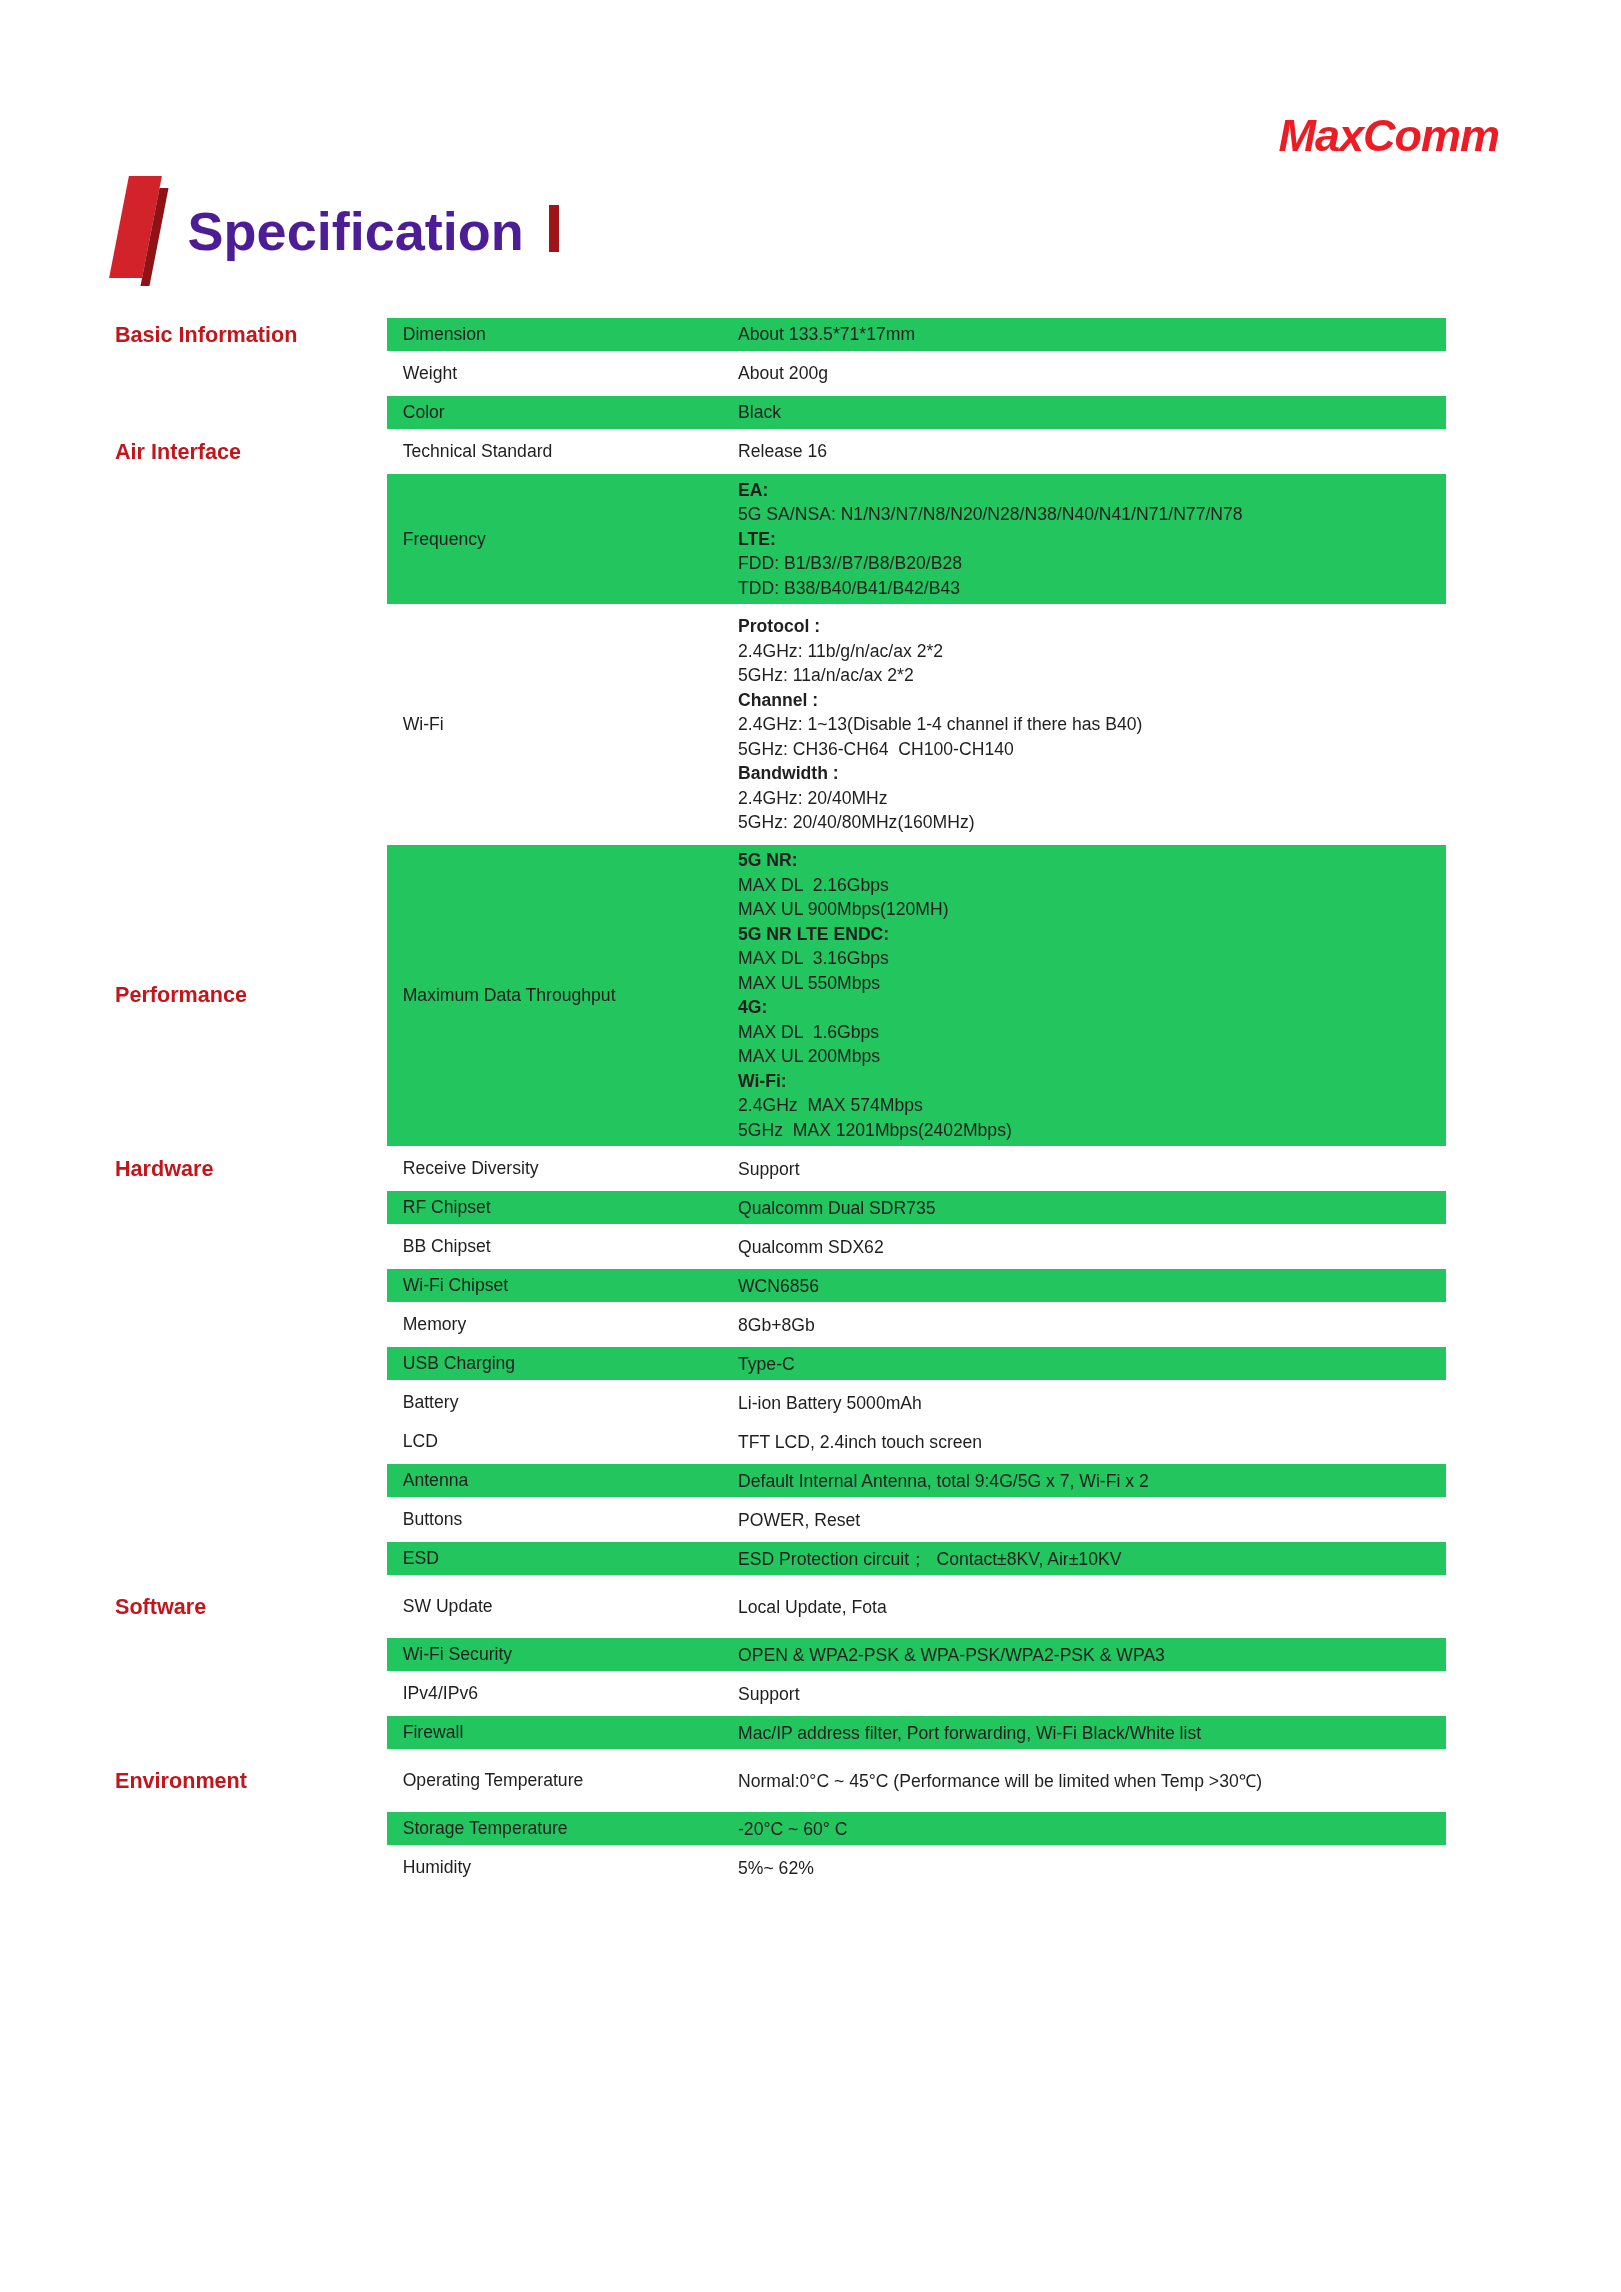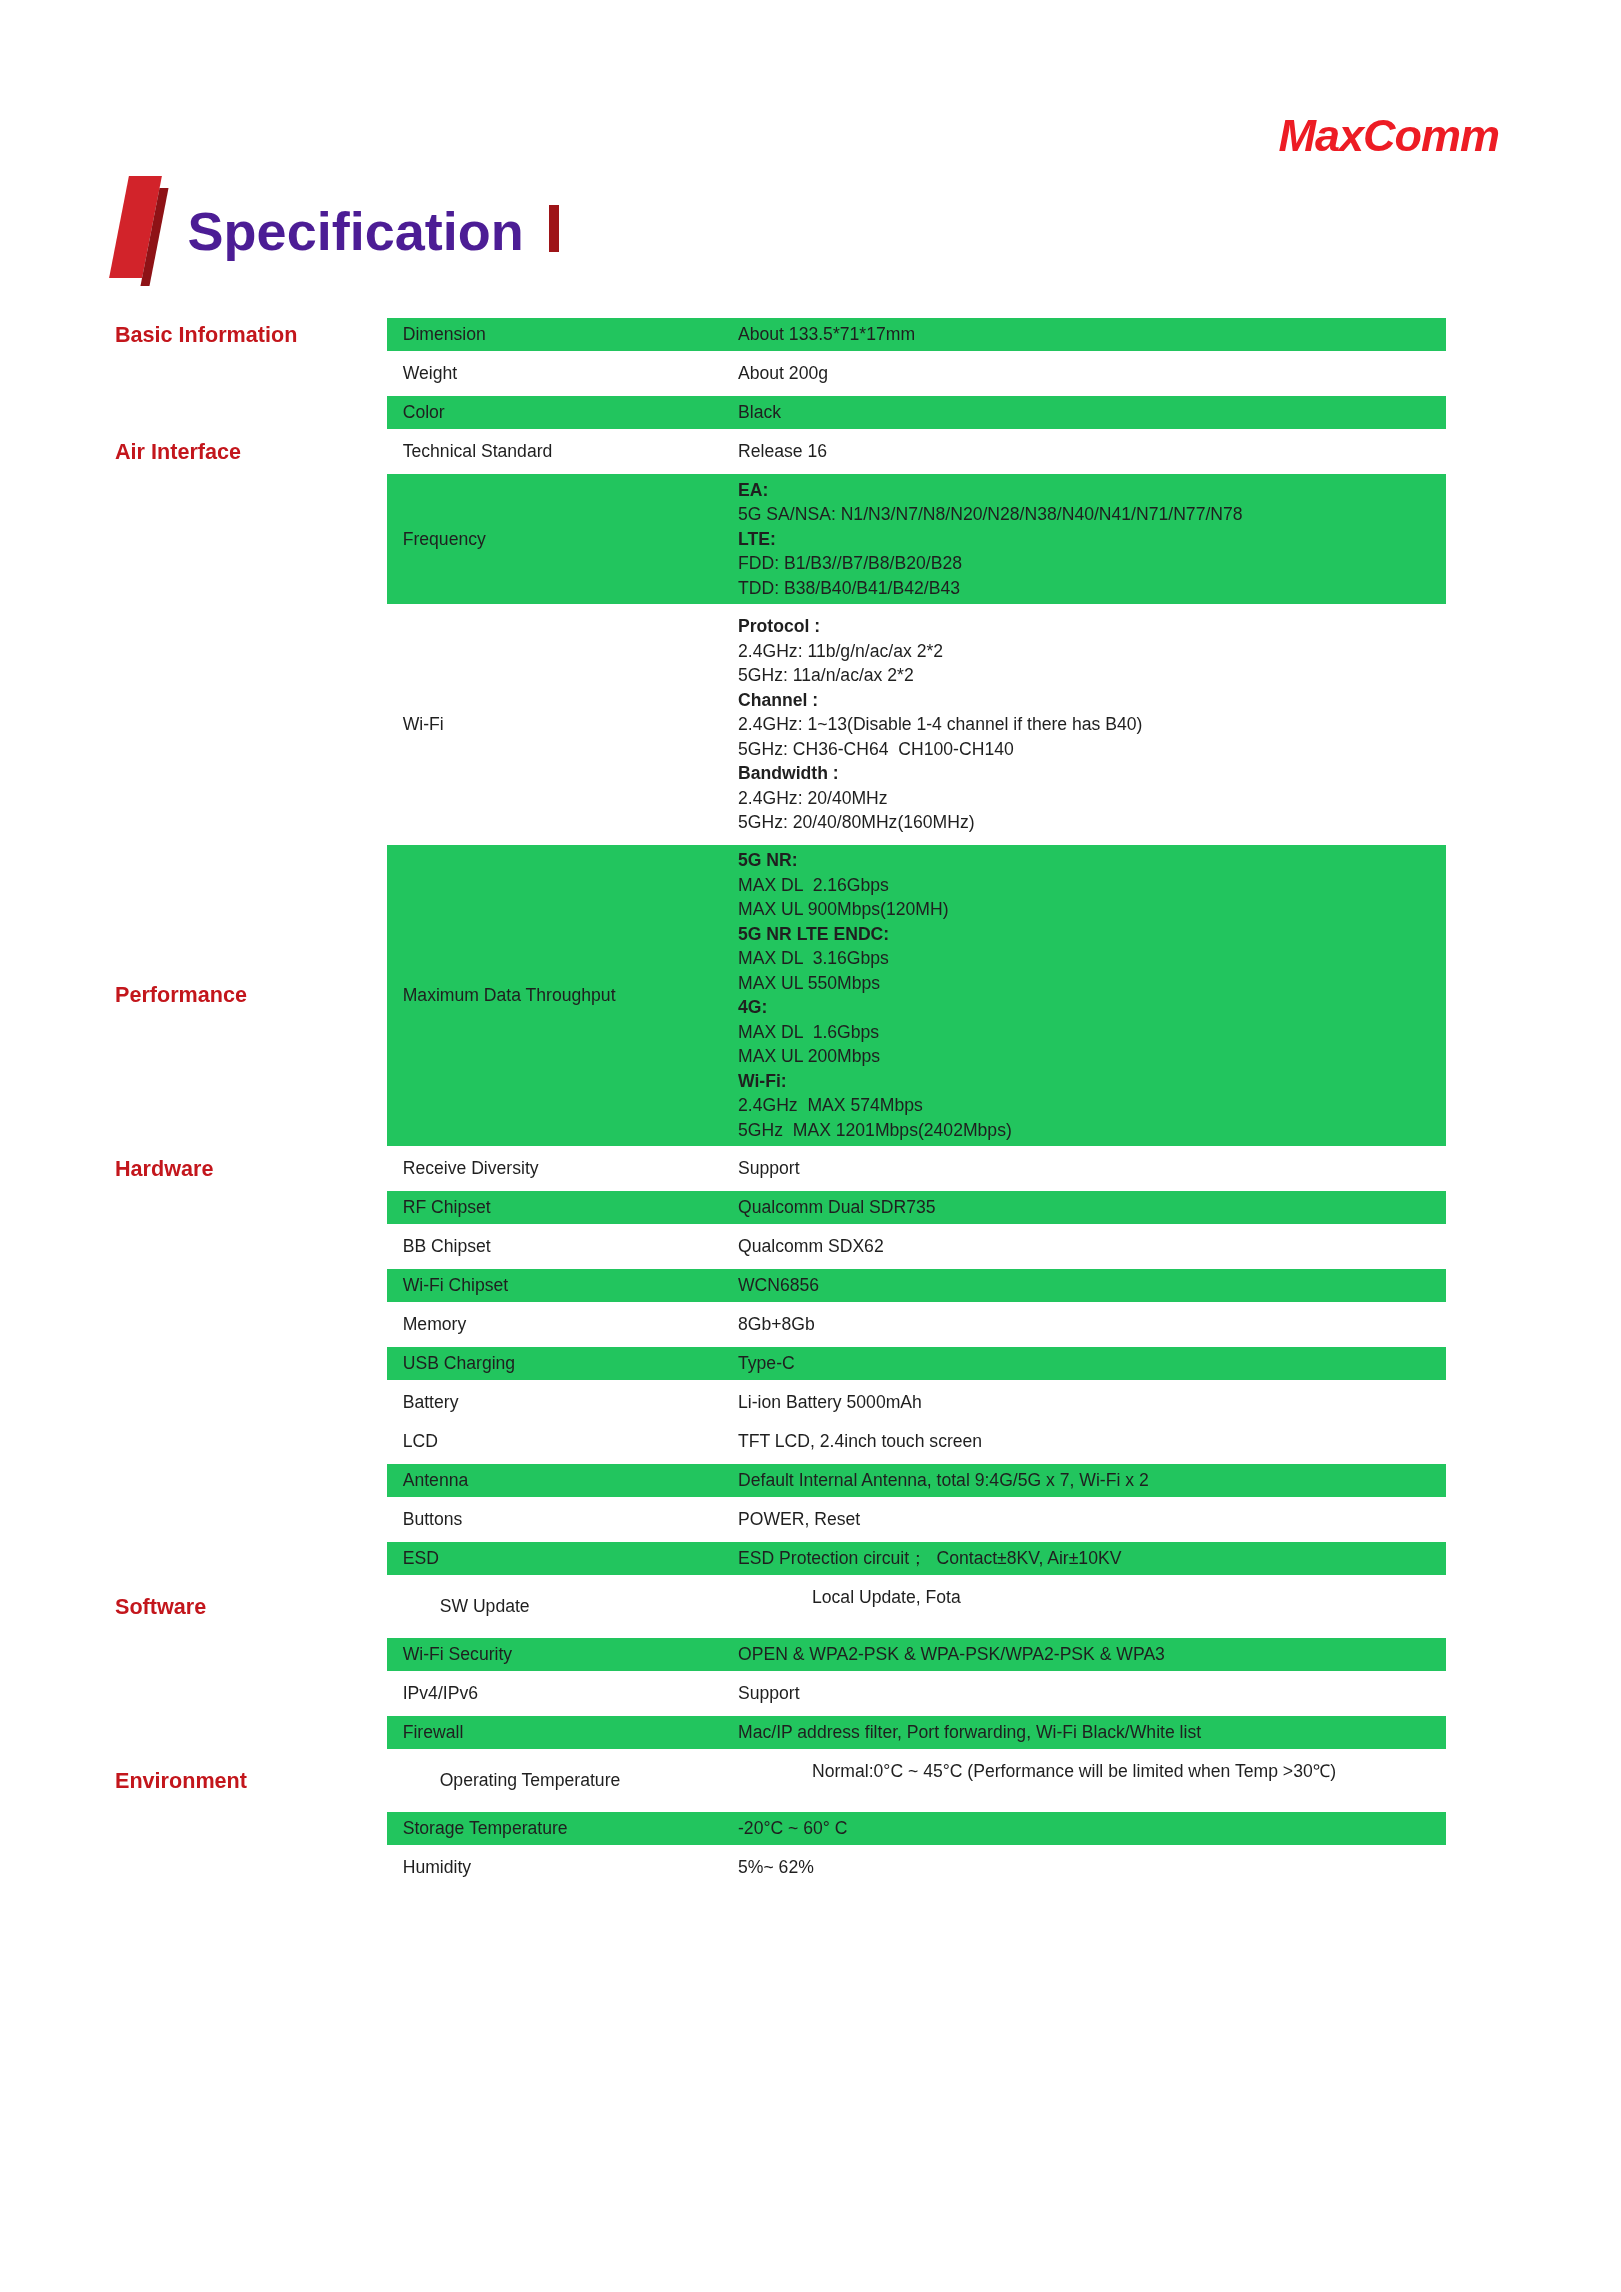--- a/index.html
+++ b/index.html
@@ -27,37 +27,37 @@
     background:#8e1216; transform:skewX(-11deg);
   }
   .title {
     font-size:54px; font-weight:bold; color:#4c1d95;
     margin-left:17.6px; white-space:nowrap;
   }
   .endbar { width:9.8px; height:47px; background:#9e1418; margin-left:25.5px; margin-top:-5.9px; }
 
   .spec-table { position:absolute; top:315px; left:0; width:1446px; }
   .row { display:flex; align-items:stretch; min-height:39px; }
-  .row.tall { min-height:57px;gap:37px; }
+  .row.tall { min-height:57px; }
   .cat-cell {
     width:387px; flex:0 0 387px; box-sizing:border-box; padding-left:115px;
     display:flex; align-items:center; background:#ffffff;
   }
   .cat-label { font-size:21.6px; font-weight:bold; color:#c3161c; white-space:nowrap; }
   .prop-cell, .val-cell {
     box-sizing:border-box; background:#ffffff;
     border-top:3.9px solid #ffffff; border-bottom:3.9px solid #ffffff;
   }
   .row.shaded .prop-cell, .row.shaded .val-cell { background:#22c55e; }
   .prop-cell {
     width:351px; flex:0 0 351px; padding-left:15.7px;
     display:flex; align-items:center; font-size:17.6px;
   }
   .val-cell {
-    flex:1 1 auto; display:flex; flex-direction:column; 
+    flex:1 1 auto; display:flex; flex-direction:column; justify-content:center;
     padding:3.9px 9.8px 3.9px 0;
   }
   .vline { font-size:17.6px; line-height:24.5px; white-space:pre-wrap; }
   .vline.bold { font-weight:bold; }
 </style>
 </head>
 <body>
 
 <div class="logo">MaxComm</div>
 

